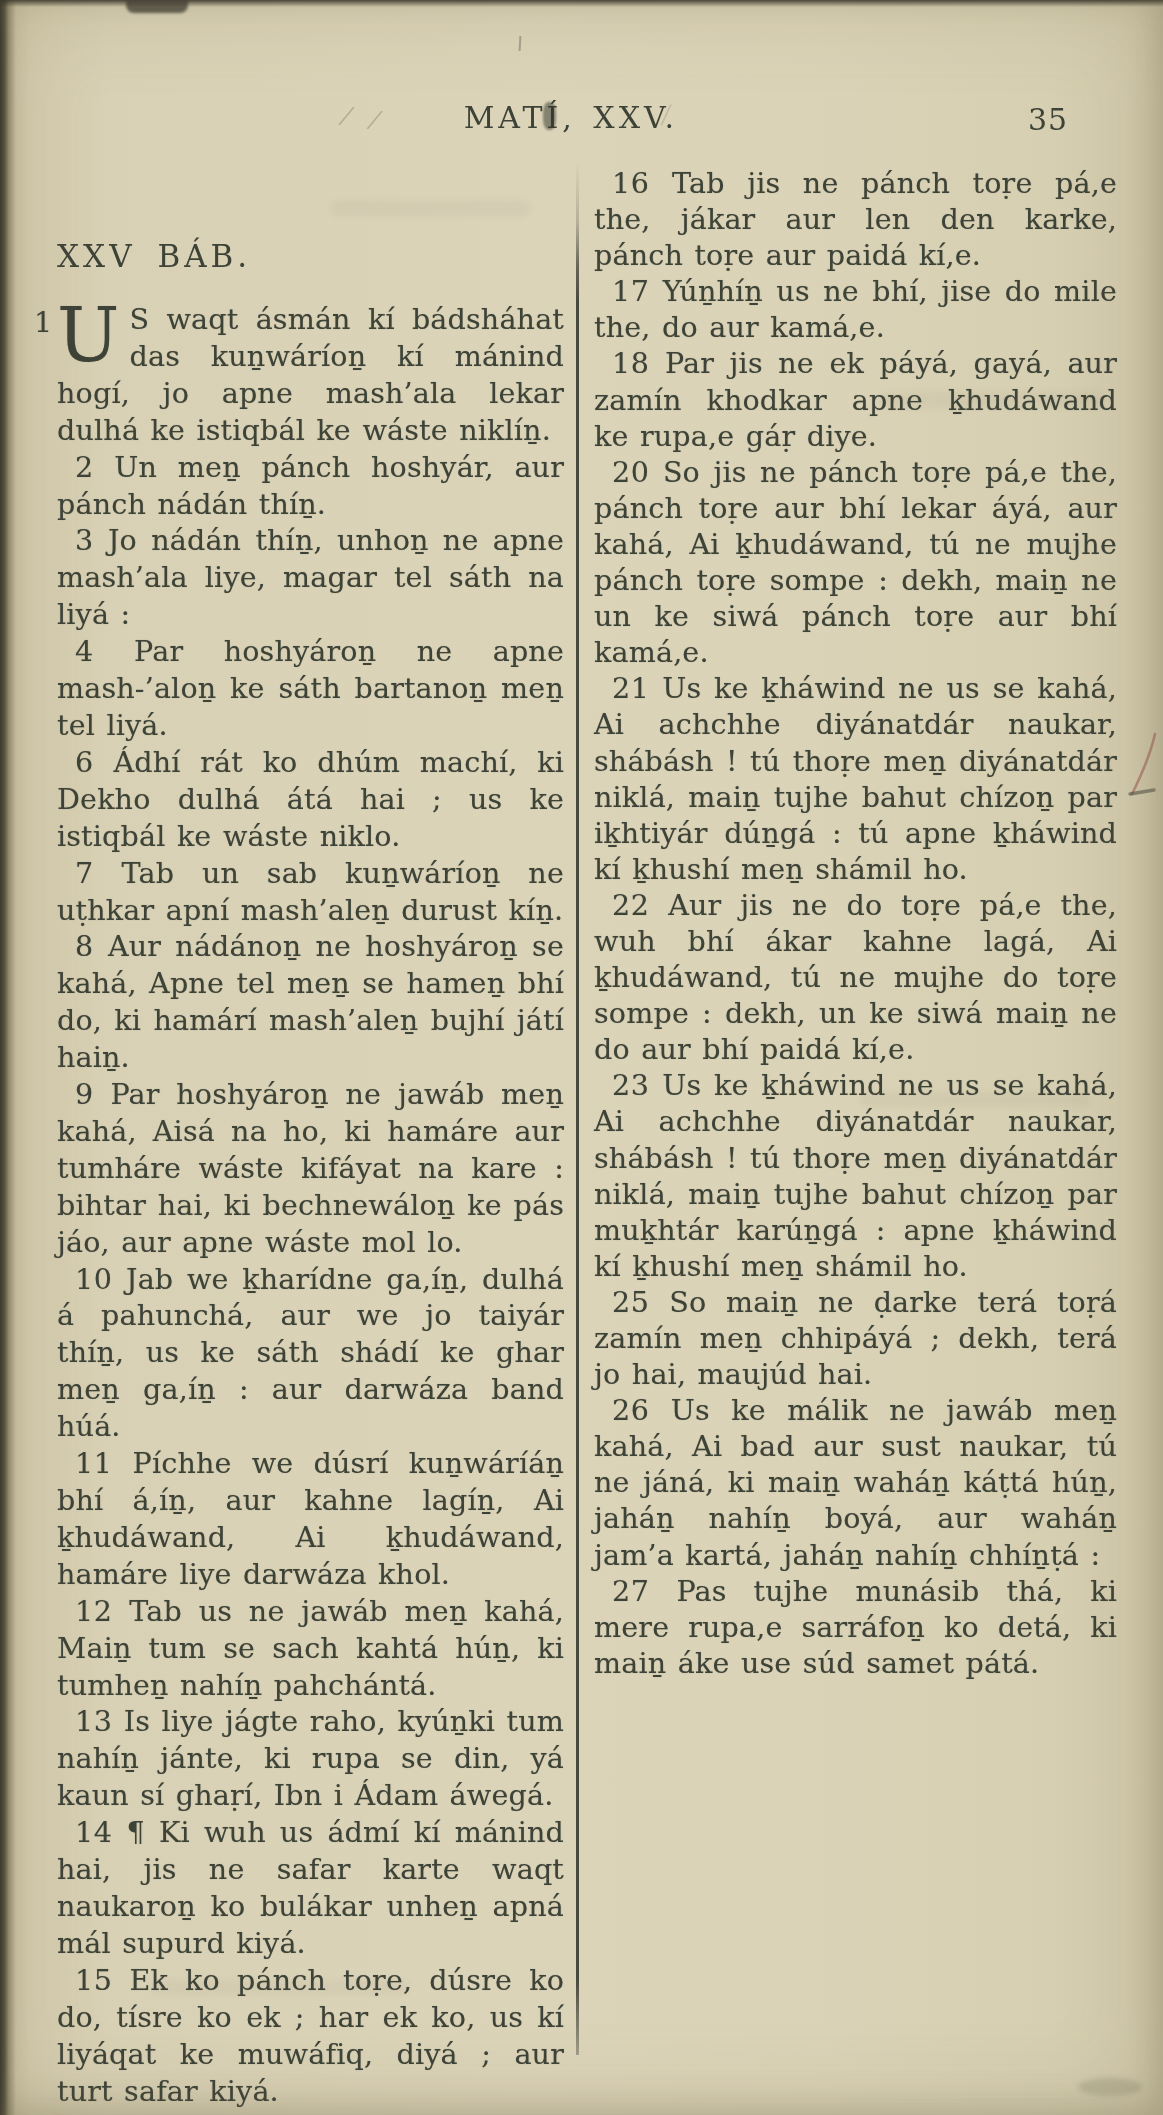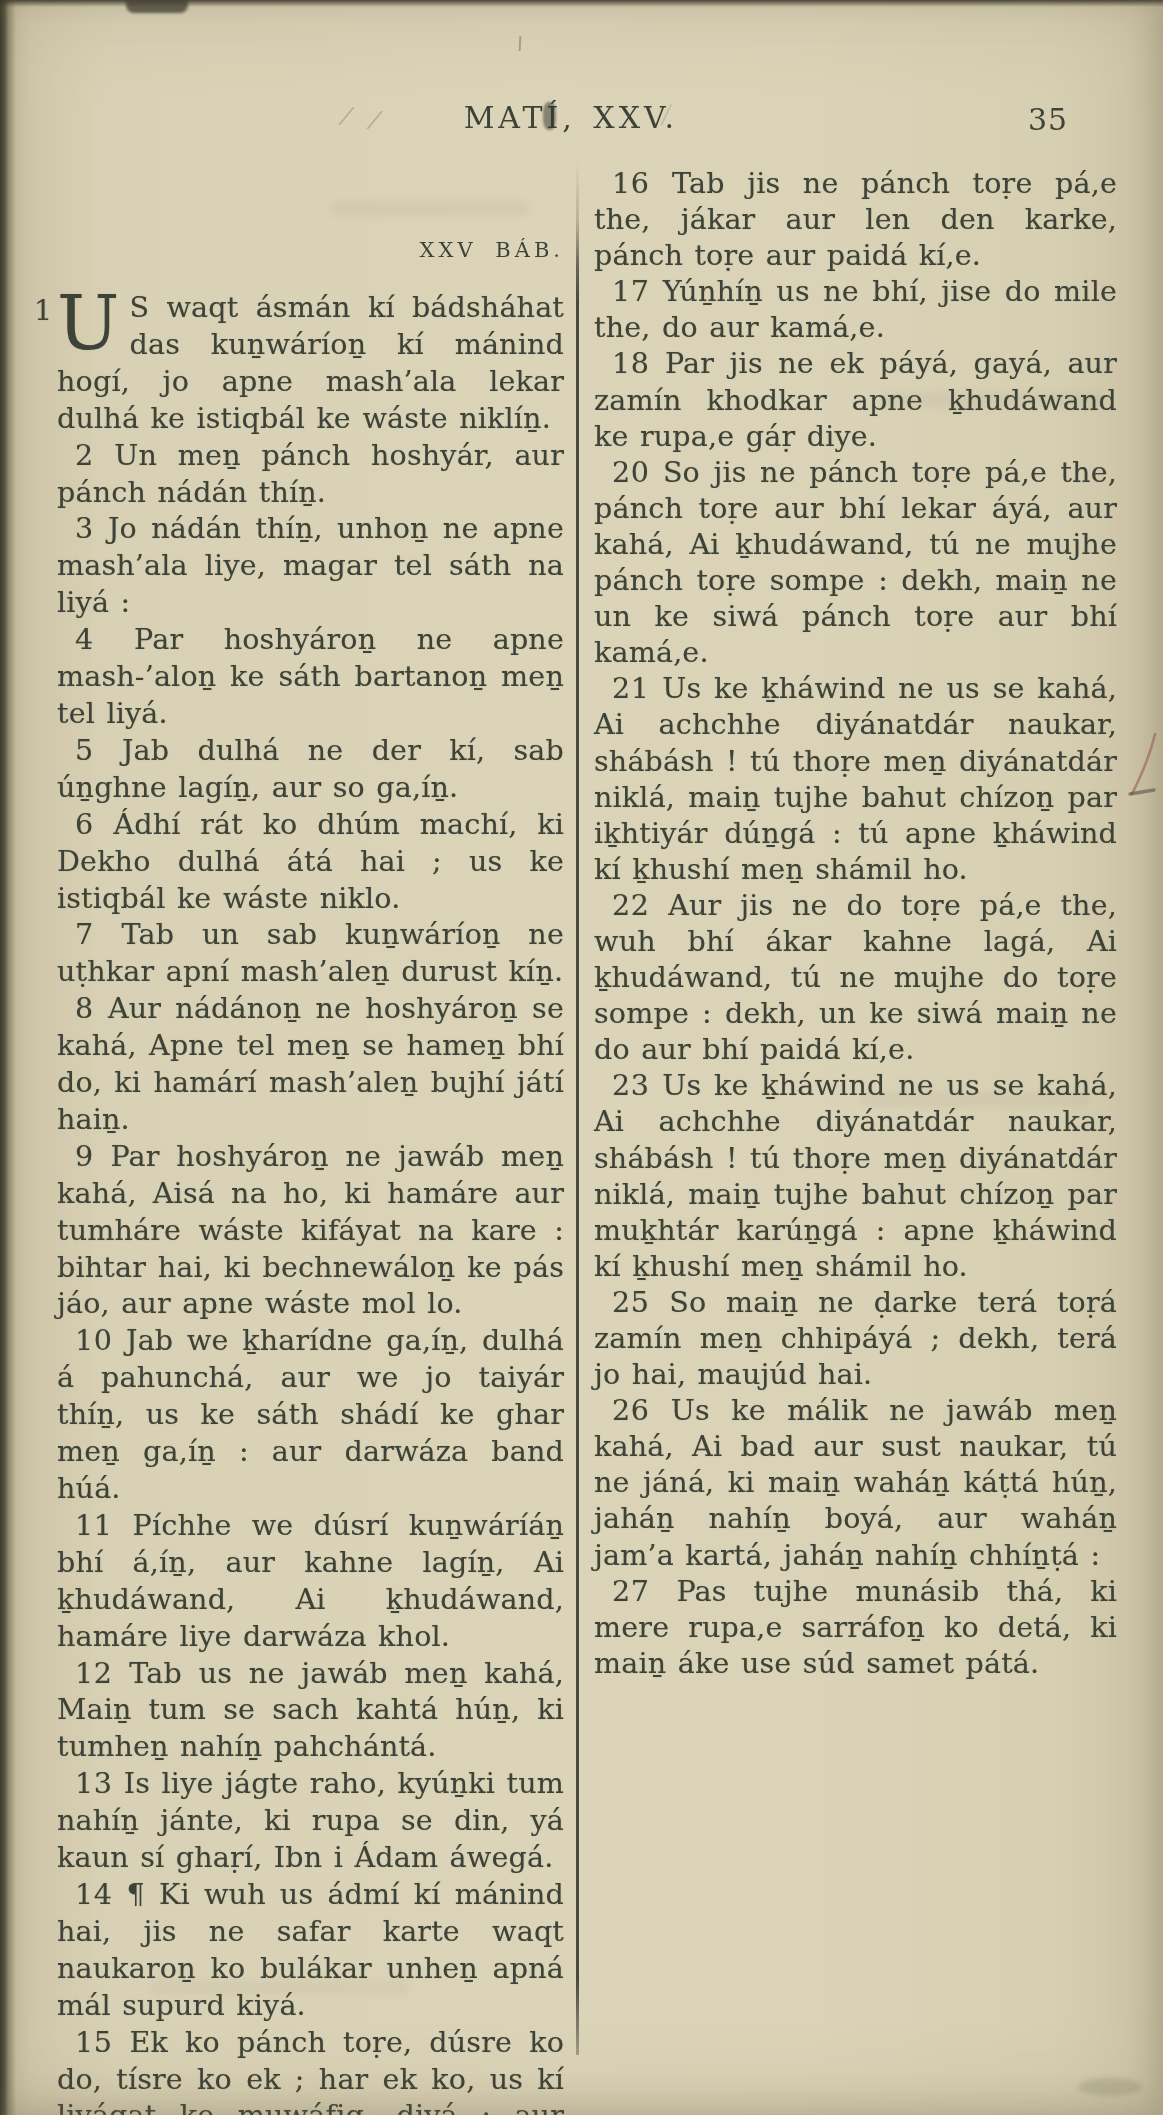--- a/index.html
+++ b/index.html
@@ -30,22 +30,22 @@
   .smudge.r{left:664px;top:100px;opacity:.22;transform:rotate(-6deg);}
   .page-number{position:absolute;top:102px;left:1028px;font-size:30px;letter-spacing:1px;}
 
   .column-rule{position:absolute;left:576px;top:162px;width:2.6px;height:1893px;
     background:linear-gradient(180deg,rgba(74,73,62,0) 0,rgba(74,73,62,.25) 60px,rgba(74,73,62,.8) 105px,#4a493e 140px,#4a493e 96%,rgba(74,73,62,.4) 100%);}
 
   .col{position:absolute;text-align:justify;}
   .col-left{left:57px;top:238px;width:507px;}
   .col-right{left:594px;top:165px;width:523px;}
 
-  .chapter-heading{margin:0 0 27px 0;text-align:right;font-weight:400;
-    font-size:21px;letter-spacing:4px;word-spacing:8px;}
+  .chapter-heading{margin:0 0 27px 0;text-align:left;font-weight:400;
+    font-size:31px;letter-spacing:4px;word-spacing:8px;}
 
   p.verse{margin:0;font-size:28.6px;line-height:36.9px;text-indent:18px;
     letter-spacing:.15px;word-spacing:2.2px;text-shadow:0 0 1px rgba(62,67,56,.4);}
   .col-right p.verse{line-height:36.1px;}
   p.verse .vnum{letter-spacing:.5px;}
 
   p.verse.v1{position:relative;text-indent:0;}
   .vnum-margin{position:absolute;left:-23px;top:3px;font-size:28.6px;}
   .dropcap{float:left;font-size:74px;line-height:58px;padding:5px 10px 0 0;}
 
@@ -78,21 +78,20 @@
 
   <div class="col col-left">
     <h2 class="chapter-heading">XXV BÁB.</h2>
     <p class="verse v1">
       <span class="vnum-margin">1</span><span class="dropcap">U</span><span>S waqt ásmán kí bádsháhat das kuṉwáríoṉ kí mánind hogí, jo apne mash’ala lekar dulhá ke istiqbál ke wáste niklíṉ.</span>
     </p>
     <div id="left-verses">
         <p class="verse"><span class="vnum">2</span><span> Un meṉ pánch hoshyár, aur pánch nádán thíṉ.</span></p>
         <p class="verse"><span class="vnum">3</span><span> Jo nádán thíṉ, unhoṉ ne apne mash’ala liye, magar tel sáth na liyá :</span></p>
         <p class="verse"><span class="vnum">4</span><span> Par hoshyároṉ ne apne mash-’aloṉ ke sáth bartanoṉ meṉ tel liyá.</span></p>
-        <p class="verse"><span class="vnum">5</span><span> Jab dulhá ne der kí, sab úṉghne lagíṉ, aur so ga,íṉ.</span></p>
         <p class="verse"><span class="vnum">6</span><span> Ádhí rát ko dhúm machí, ki Dekho dulhá átá hai ; us ke istiqbál ke wáste niklo.</span></p>
         <p class="verse"><span class="vnum">7</span><span> Tab un sab kuṉwáríoṉ ne uṭhkar apní mash’aleṉ durust kíṉ.</span></p>
         <p class="verse"><span class="vnum">8</span><span> Aur nádánoṉ ne hoshyároṉ se kahá, Apne tel meṉ se hameṉ bhí do, ki hamárí mash’aleṉ bujhí játí haiṉ.</span></p>
         <p class="verse"><span class="vnum">9</span><span> Par hoshyároṉ ne jawáb meṉ kahá, Aisá na ho, ki hamáre aur tumháre wáste kifáyat na kare : bihtar hai, ki bechnewáloṉ ke pás jáo, aur apne wáste mol lo.</span></p>
         <p class="verse"><span class="vnum">10</span><span> Jab we ḵharídne ga,íṉ, dulhá á pahunchá, aur we jo taiyár thíṉ, us ke sáth shádí ke ghar meṉ ga,íṉ : aur darwáza band húá.</span></p>
         <p class="verse"><span class="vnum">11</span><span> Píchhe we dúsrí kuṉwáríáṉ bhí á,íṉ, aur kahne lagíṉ, Ai ḵhudáwand, Ai ḵhudáwand, hamáre liye darwáza khol.</span></p>
         <p class="verse"><span class="vnum">12</span><span> Tab us ne jawáb meṉ kahá, Maiṉ tum se sach kahtá húṉ, ki tumheṉ nahíṉ pahchántá.</span></p>
         <p class="verse"><span class="vnum">13</span><span> Is liye jágte raho, kyúṉki tum nahíṉ jánte, ki rupa se din, yá kaun sí ghaṛí, Ibn i Ádam áwegá.</span></p>
         <p class="verse"><span class="vnum">14</span><span> ¶ Ki wuh us ádmí kí mánind hai, jis ne safar karte waqt naukaroṉ ko bulákar unheṉ apná mál supurd kiyá.</span></p>
         <p class="verse"><span class="vnum">15</span><span> Ek ko pánch toṛe, dúsre ko do, tísre ko ek ; har ek ko, us kí liyáqat ke muwáfiq, diyá ; aur turt safar kiyá.</span></p>

